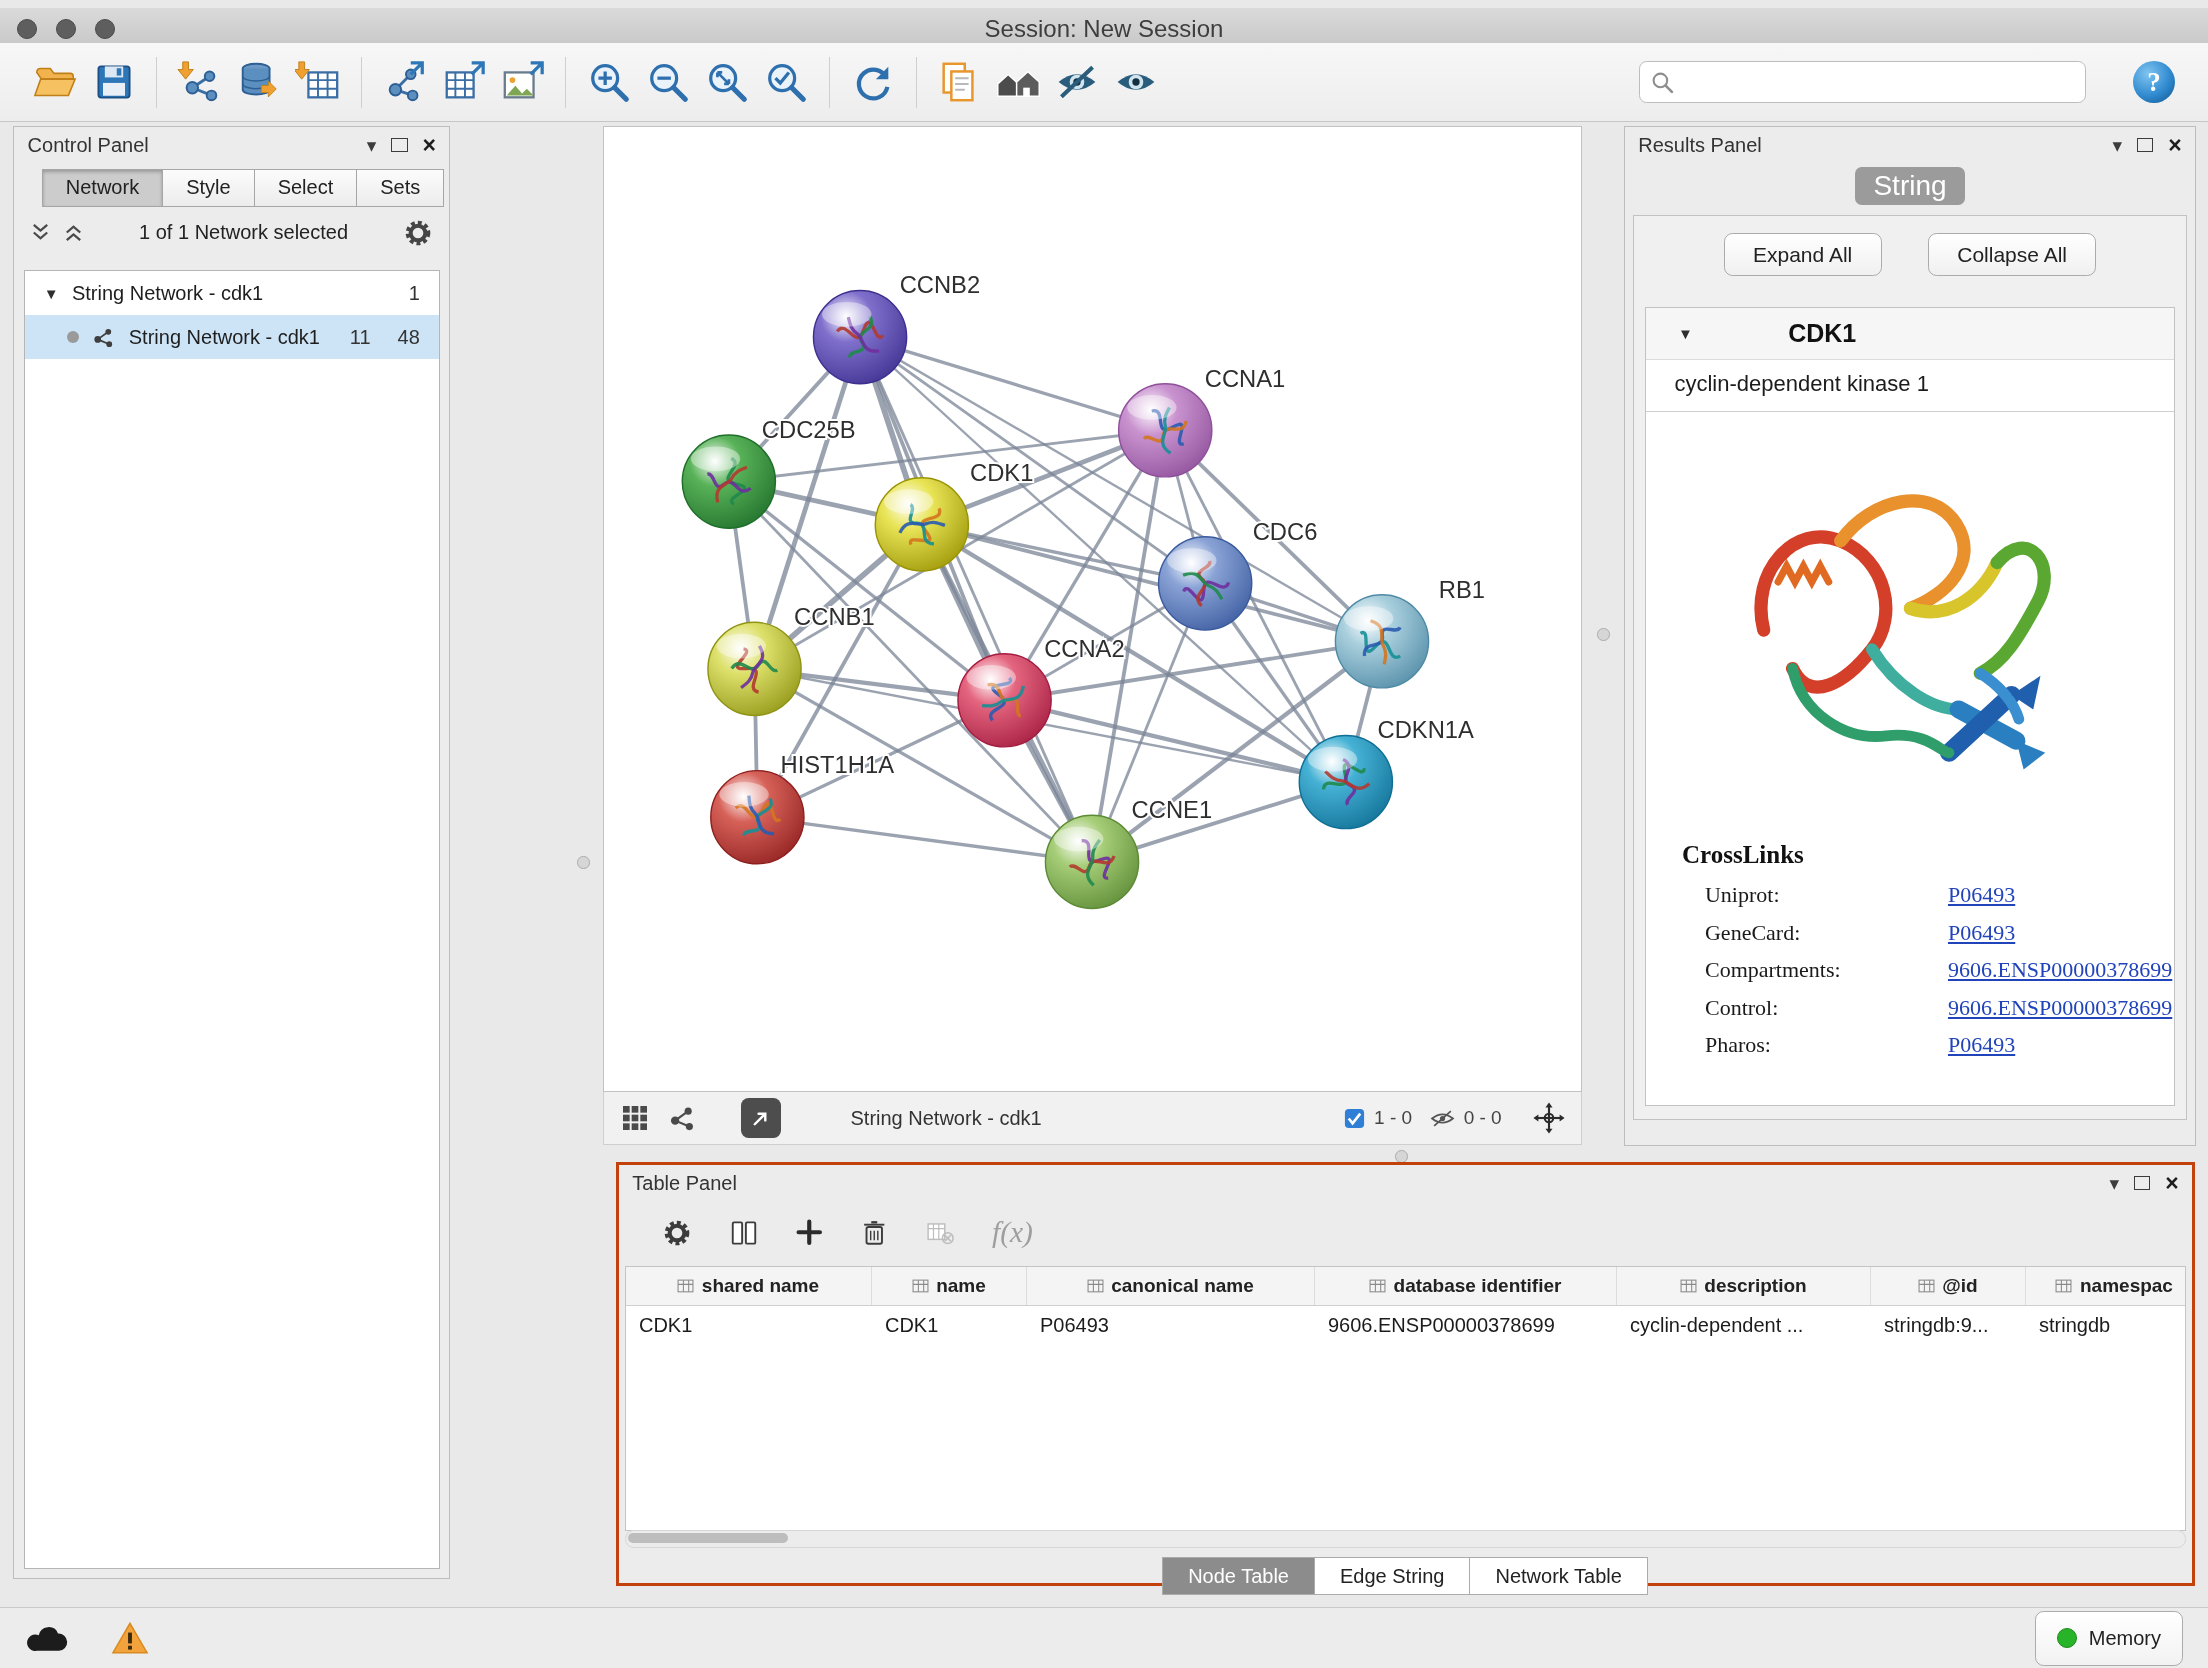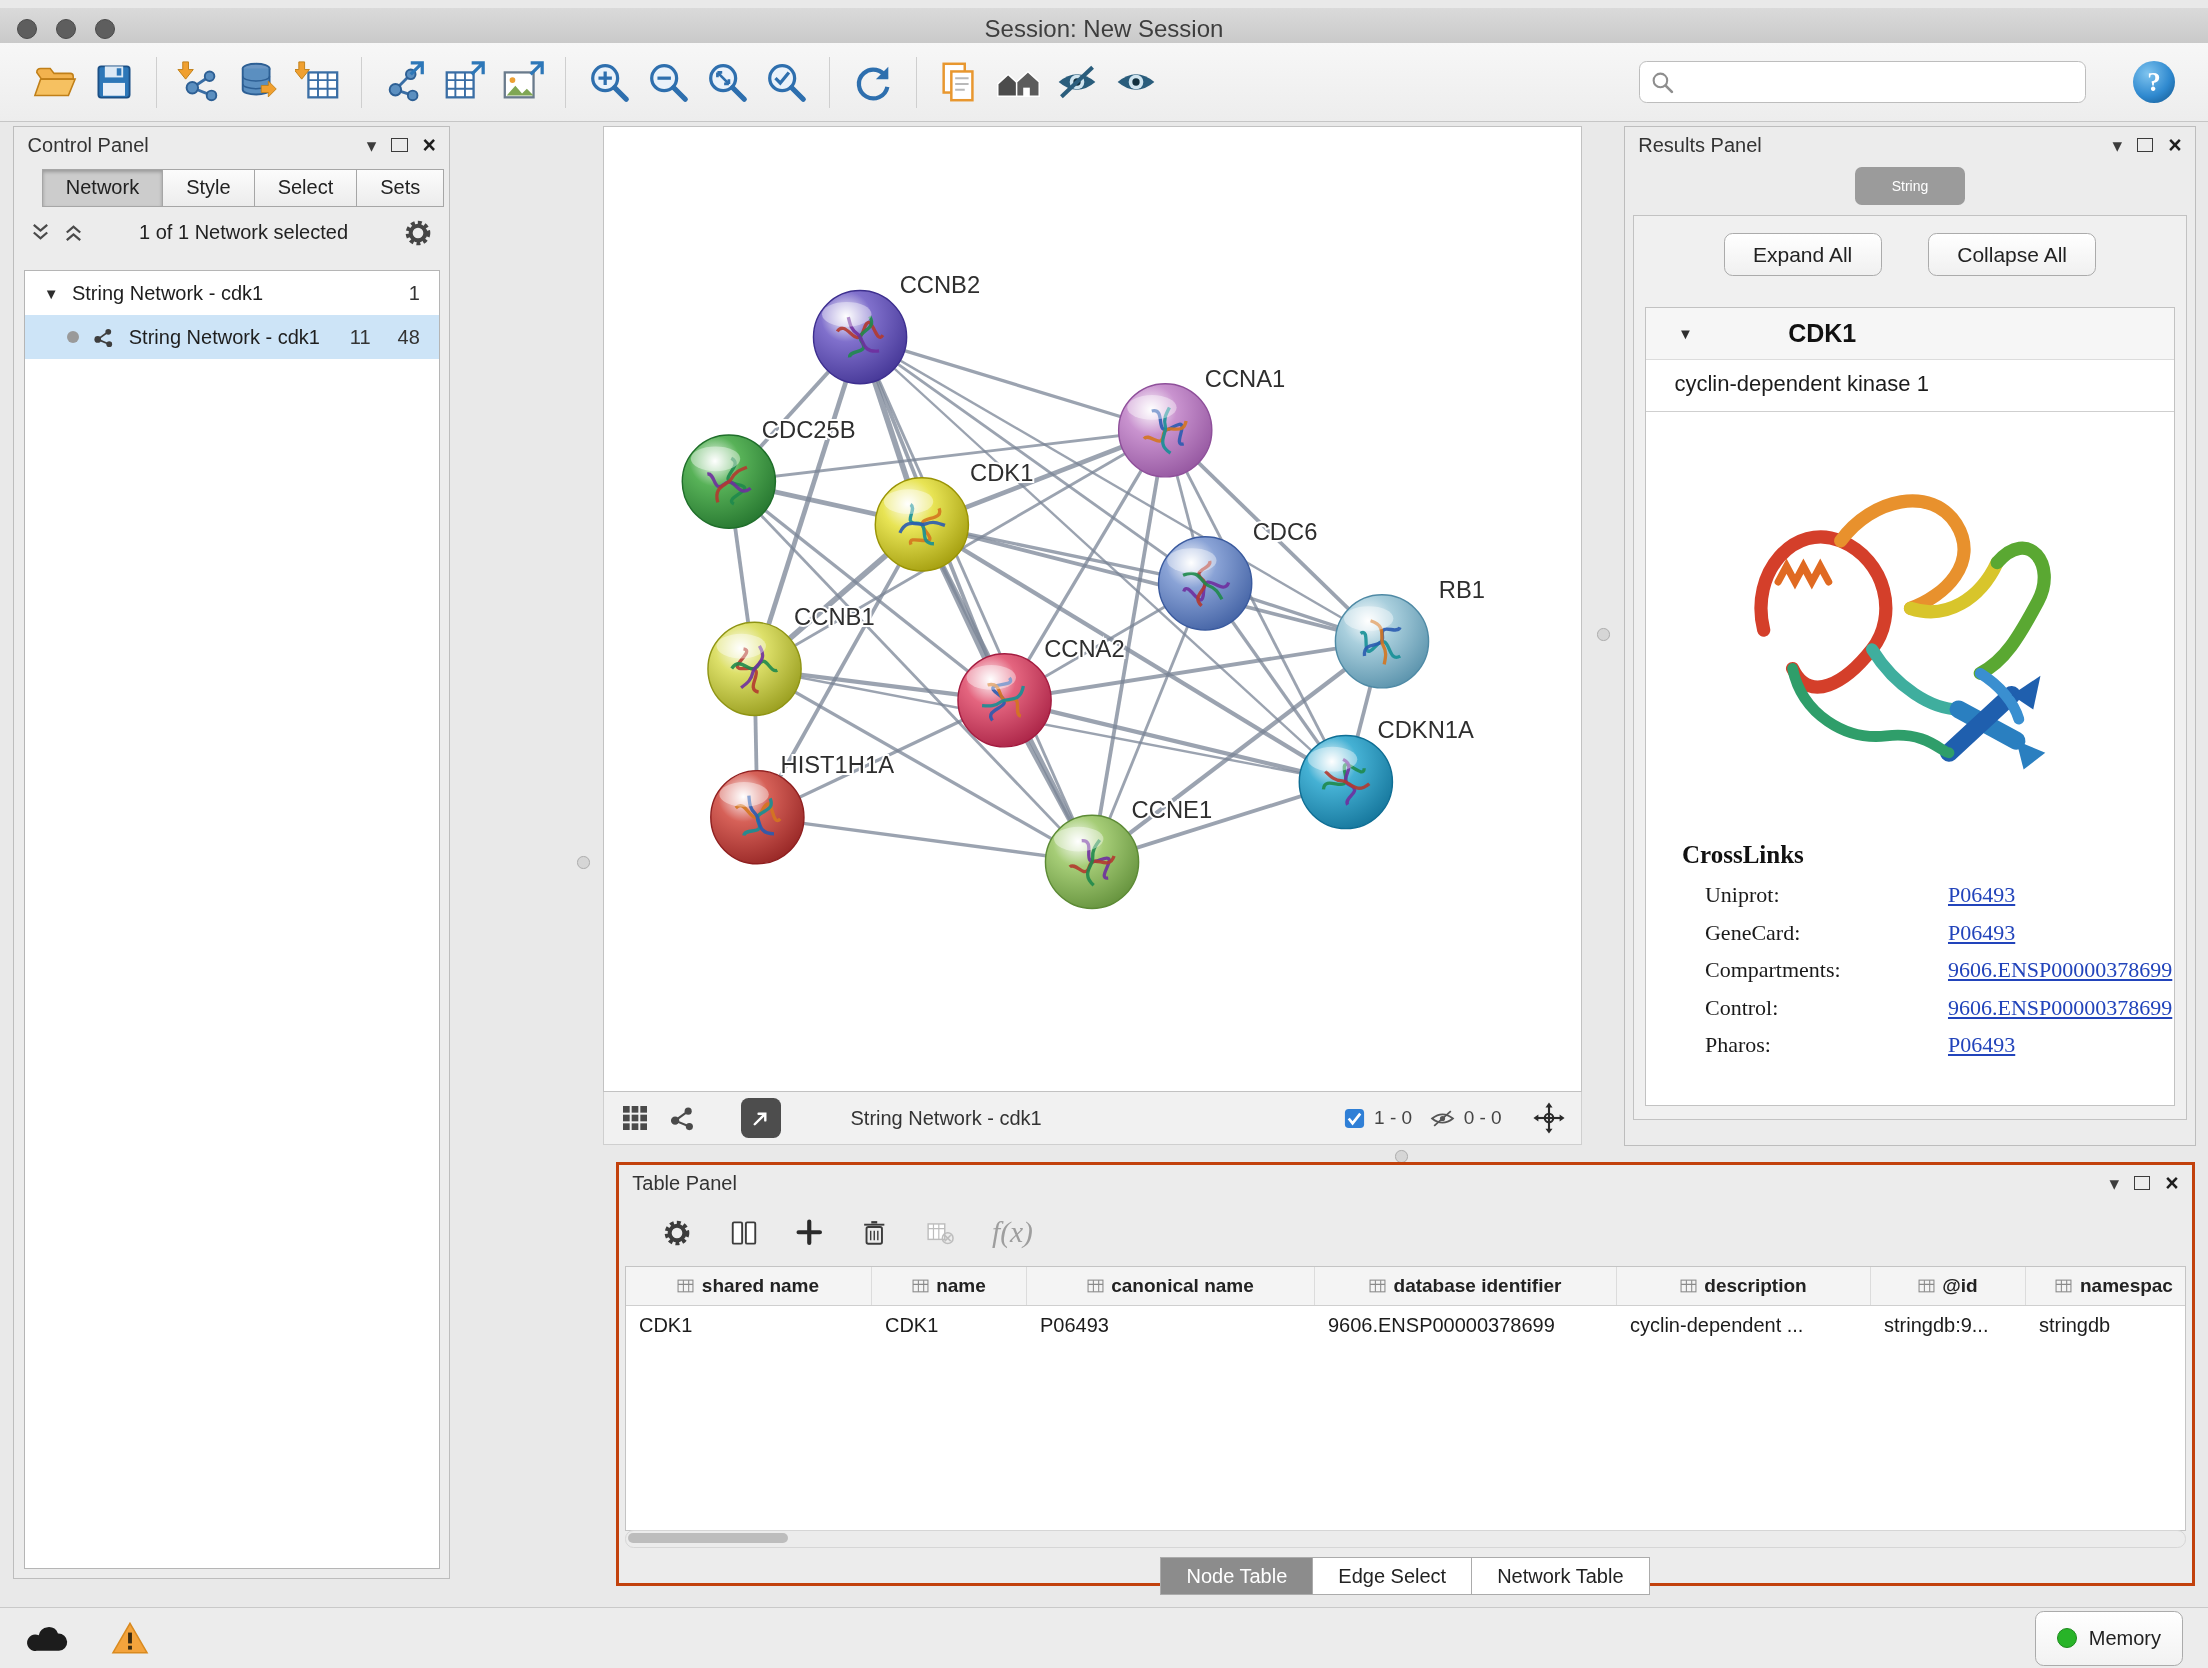--- a/index.html
+++ b/index.html
@@ -45,21 +45,21 @@
   #network-toolbar{position:absolute;left:603px;top:1092px;width:979px;height:53px;background:#f1f1f1;border:1px solid #cfcfcf;border-top:none;box-sizing:border-box;display:flex;align-items:center;padding:0 15px;gap:17px;}
   #network-toolbar .nt-title{font-size:20px;color:#333;margin-left:53px;}
   #network-toolbar .ntspacer{flex:1;}
   #network-toolbar .ntstat{font-size:19px;color:#444;display:flex;align-items:center;gap:7.6px;}
   .darkbtn{width:40px;height:40px;border-radius:7.6px;background:#4d4d4d;display:flex;align-items:center;justify-content:center;}
 
   .splitter-dot{position:absolute;width:10.5px;height:10.5px;border-radius:50%;background:#d6d6d6;border:1px solid #adadad;}
 
   
   #results-panel{position:absolute;left:1624px;top:126px;width:572px;height:1020px;background:#ececec;border:1px solid #bdbdbd;box-sizing:border-box;}
-  #string-pill{margin:3.8px auto 0 auto;width:110px;height:38px;background:#9b9b9b;border-radius:6.7px;color:#fff;font-size:14px;display:flex;align-items:center;justify-content:center;}
+  #string-pill{margin:3.8px auto 0 auto;width:110px;height:38px;background:#9b9b9b;border-radius:6.7px;color:#fff;font-size:28px;display:flex;align-items:center;justify-content:center;}
   #results-box{position:absolute;left:7.6px;right:7.6px;top:88px;bottom:25px;border:1px solid #c2c2c2;background:#f0f0f0;}
   #rb-buttons{display:flex;justify-content:center;gap:46px;padding:17px 0 15px 0;}
   .rbtn{background:linear-gradient(#ffffff,#f0f0f0);border:1px solid #ababab;border-radius:8.6px;font-size:21px;color:#222;padding:8.6px 28.5px;}
   #cdk1-box{position:absolute;left:11.4px;right:11.4px;top:91px;bottom:13.3px;background:#fff;border:1px solid #c2c2c2;overflow:hidden;}
   #cdk1-head{height:51px;display:flex;align-items:center;background:#f6f6f6;border-bottom:1px solid #dcdcdc;}
   #cdk1-head .tri{margin-left:32px;}
   #cdk1-head .gname{font-size:25px;font-weight:bold;color:#111;margin-left:82px;}
   #cdk1-desc{font-size:22px;color:#1c1c1c;padding:11.4px 0 13.3px 28.5px;border-bottom:1px solid #cfcfcf;}
   #protein-img{display:block;margin:25px auto 9.5px auto;}
   .xheading{font-family:"Liberation Serif","DejaVu Serif",serif;font-weight:bold;font-size:25px;color:#111;padding:15px 0 7.6px 36px;}
@@ -725,21 +725,21 @@
             <div class="td" style="width: 155px;">stringdb:9...</div>
             <div class="td" style="width: 178px;">stringdb</div>
           </div>
         </div>
     </div>
     <div id="tbl-hscroll">
         <div class="thumb"></div>
       </div>
     <div id="tbl-tabs">
         <div class="tb sel">Node Table</div>
-        <div class="tb">Edge Select</div>
+        <div class="tb">Edge String</div>
         <div class="tb">Network Table</div>
       </div>
   </div>
 
   <div id="status-bar">
     <svg width="44" height="34" viewBox="0 0 48 36">
         <path d="M13 32 a9 9 0 1 1 2-17 a11 11 0 0 1 21-2 a8 8 0 0 1 1 19 z" fill="#1c1c1c"></path>
       </svg>
     <svg width="38" height="34" viewBox="0 0 48 44">
         <path d="M24 3 L46 41 H2 Z" fill="#f3a33c" stroke="#d98a1f" stroke-width="2"></path>

